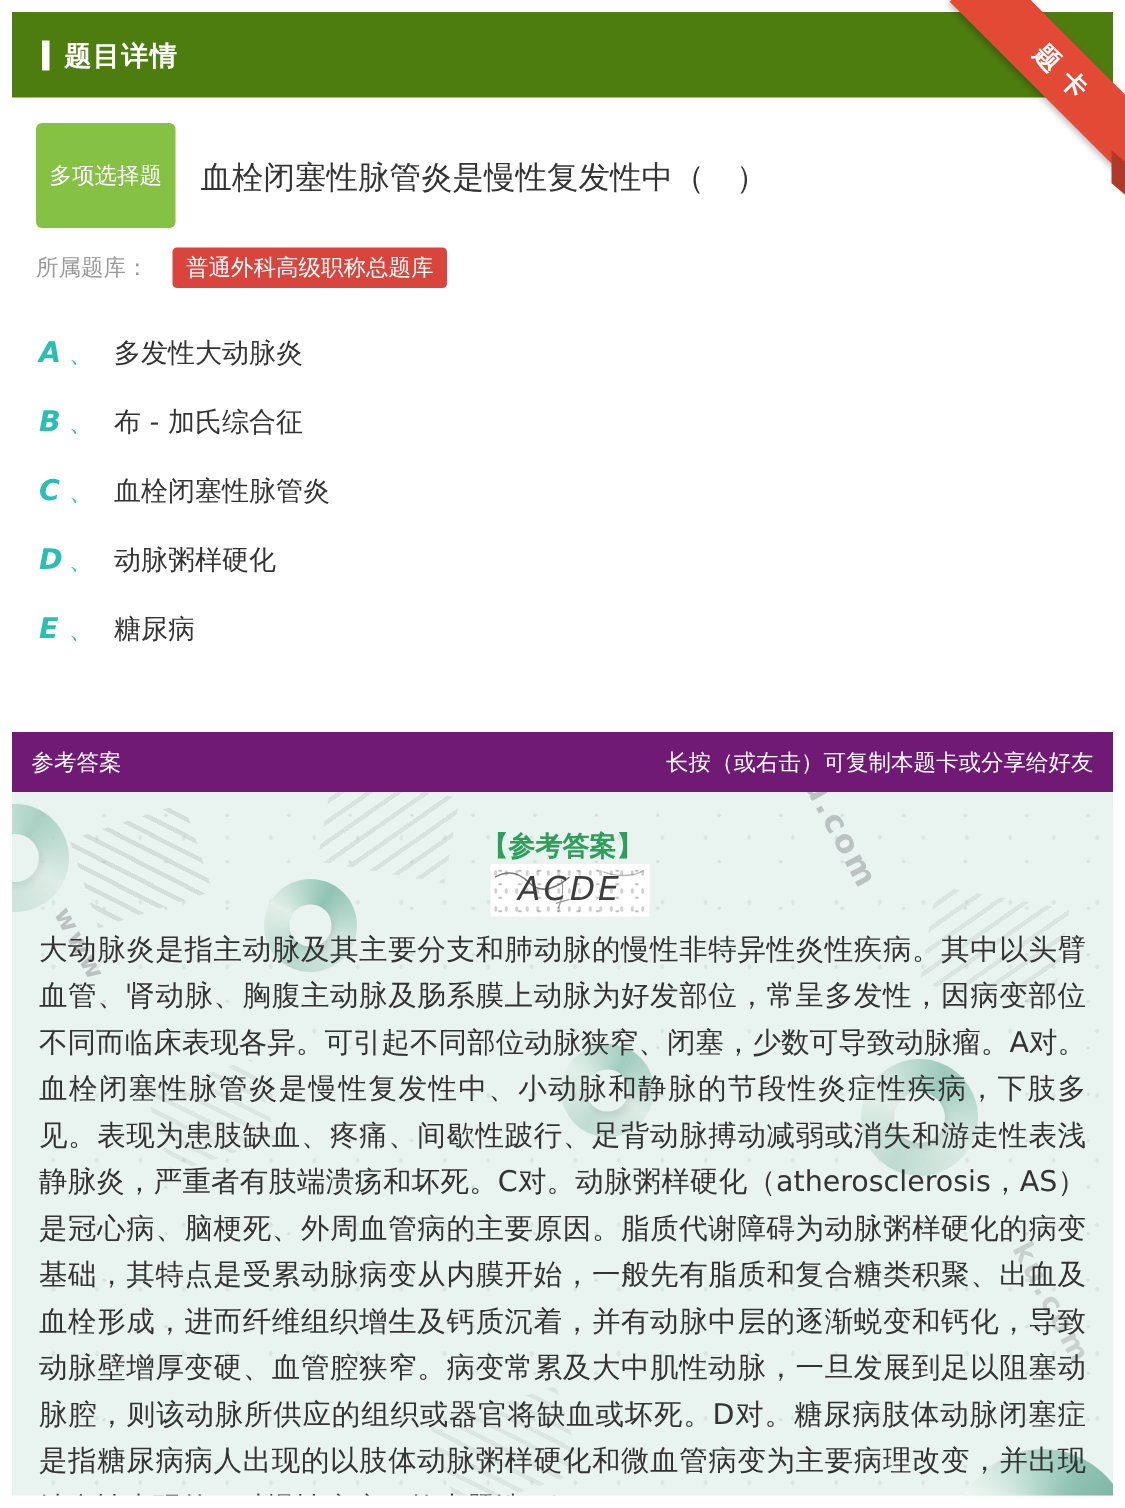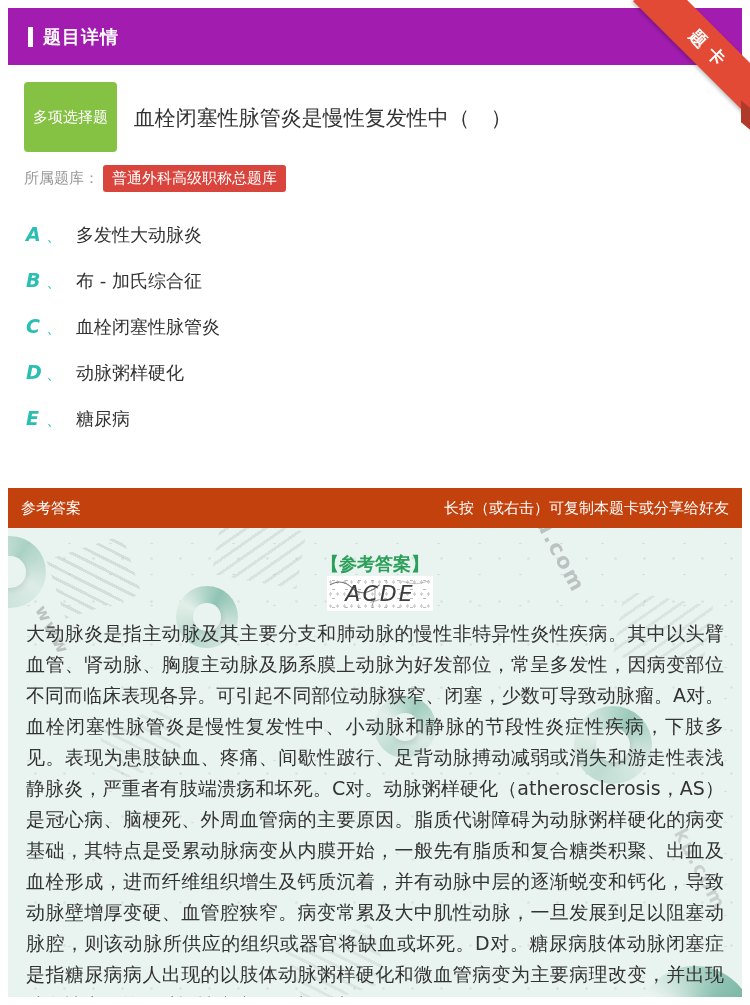--- a/index.html
+++ b/index.html
@@ -2,21 +2,21 @@
 <html><head>
 <meta charset="utf-8">
 <style>
   * { margin:0; padding:0; box-sizing:border-box; }
   html,body { width:750px; height:1005px; background:#ffffff;
     font-family:"DejaVu Sans","Liberation Sans",sans-serif; }
   .page { position:relative; width:750px; height:1005px; padding:8px;
     display:flex; flex-direction:column; overflow:hidden; background:#fff; }
 
   
-  .header { background:#a21caf; height:57px; flex:0 0 57px; display:flex;
+  .header { background:#4d7c0f; height:57px; flex:0 0 57px; display:flex;
     align-items:center; padding-left:20px; }
   .accent-bar { width:5px; height:20px; background:#fff; margin-right:10px; }
   .header-title { color:#fff; font-size:18px; font-weight:bold; letter-spacing:1px; }
 
   
   .ribbon-wrap { position:absolute; top:0; right:0; width:160px; height:160px;
     overflow:hidden; z-index:20; }
   .ribbon { position:absolute; top:28px; right:-42px; width:170px;
     transform:rotate(45deg); background:#e34a36; color:#fff; text-align:center;
     font-size:17px; font-weight:bold; letter-spacing:8px; padding:8px 0 8px 8px;
@@ -26,35 +26,35 @@
 
   
   .question-block { padding:0 16px; }
   .q-row { margin-top:17px; font-size:21px; color:#333; line-height:30px; }
   .type-badge { display:inline-block; background:#85c143; color:#fff;
     font-size:15px; font-weight:normal; padding:20px 9px; border-radius:4px;
     margin-right:10px; vertical-align:3px; }
   .bank-row { margin-top:13px; font-size:15px; color:#999;
     display:flex; align-items:center; }
   .bank-badge { display:inline-block; background:#d9453c; color:#fff;
-    font-size:15px; padding:4px 9px; border-radius:3px; margin-left:4px;
+    font-size:15px; padding:4px 9px; border-radius:3px; margin-left:16px;
     cursor:pointer; }
 
   
   .options { padding:0 18px; margin-top:31px; }
   .option { display:flex; align-items:baseline; margin-bottom:24px; height:22px; }
   .opt-letter { color:#2bbfb3; font-size:19px; font-weight:bold; font-style:italic;
     width:20px; flex:0 0 20px; }
   .opt-sep { color:#2bbfb3; font-size:16px; margin-right:14px; }
   .opt-text { color:#333; font-size:18px; }
 
   
   .answer-section { margin-top:35px; flex:1 1 auto; display:flex;
     flex-direction:column; min-height:0; }
-  .answer-bar { background:#c2410c; height:40px; flex:0 0 40px; display:flex;
+  .answer-bar { background:#701a75; height:40px; flex:0 0 40px; display:flex;
     align-items:center; justify-content:space-between; padding:0 13px; }
   .answer-bar-left { color:#fff; font-size:15px; }
   .answer-bar-right { color:#fff; font-size:15px;font-family:Liberation Mono, monospace; }
 
   .answer-body { flex:1 1 auto; background:#e9f3ef; position:relative;
     overflow:hidden; padding:24px 18px 0 18px;
     background-image:
       radial-gradient(rgba(110,125,120,.16) 1px, transparent 1.4px),
       radial-gradient(rgba(110,125,120,.12) 1px, transparent 1.3px);
     background-size:41px 31px, 29px 43px;

